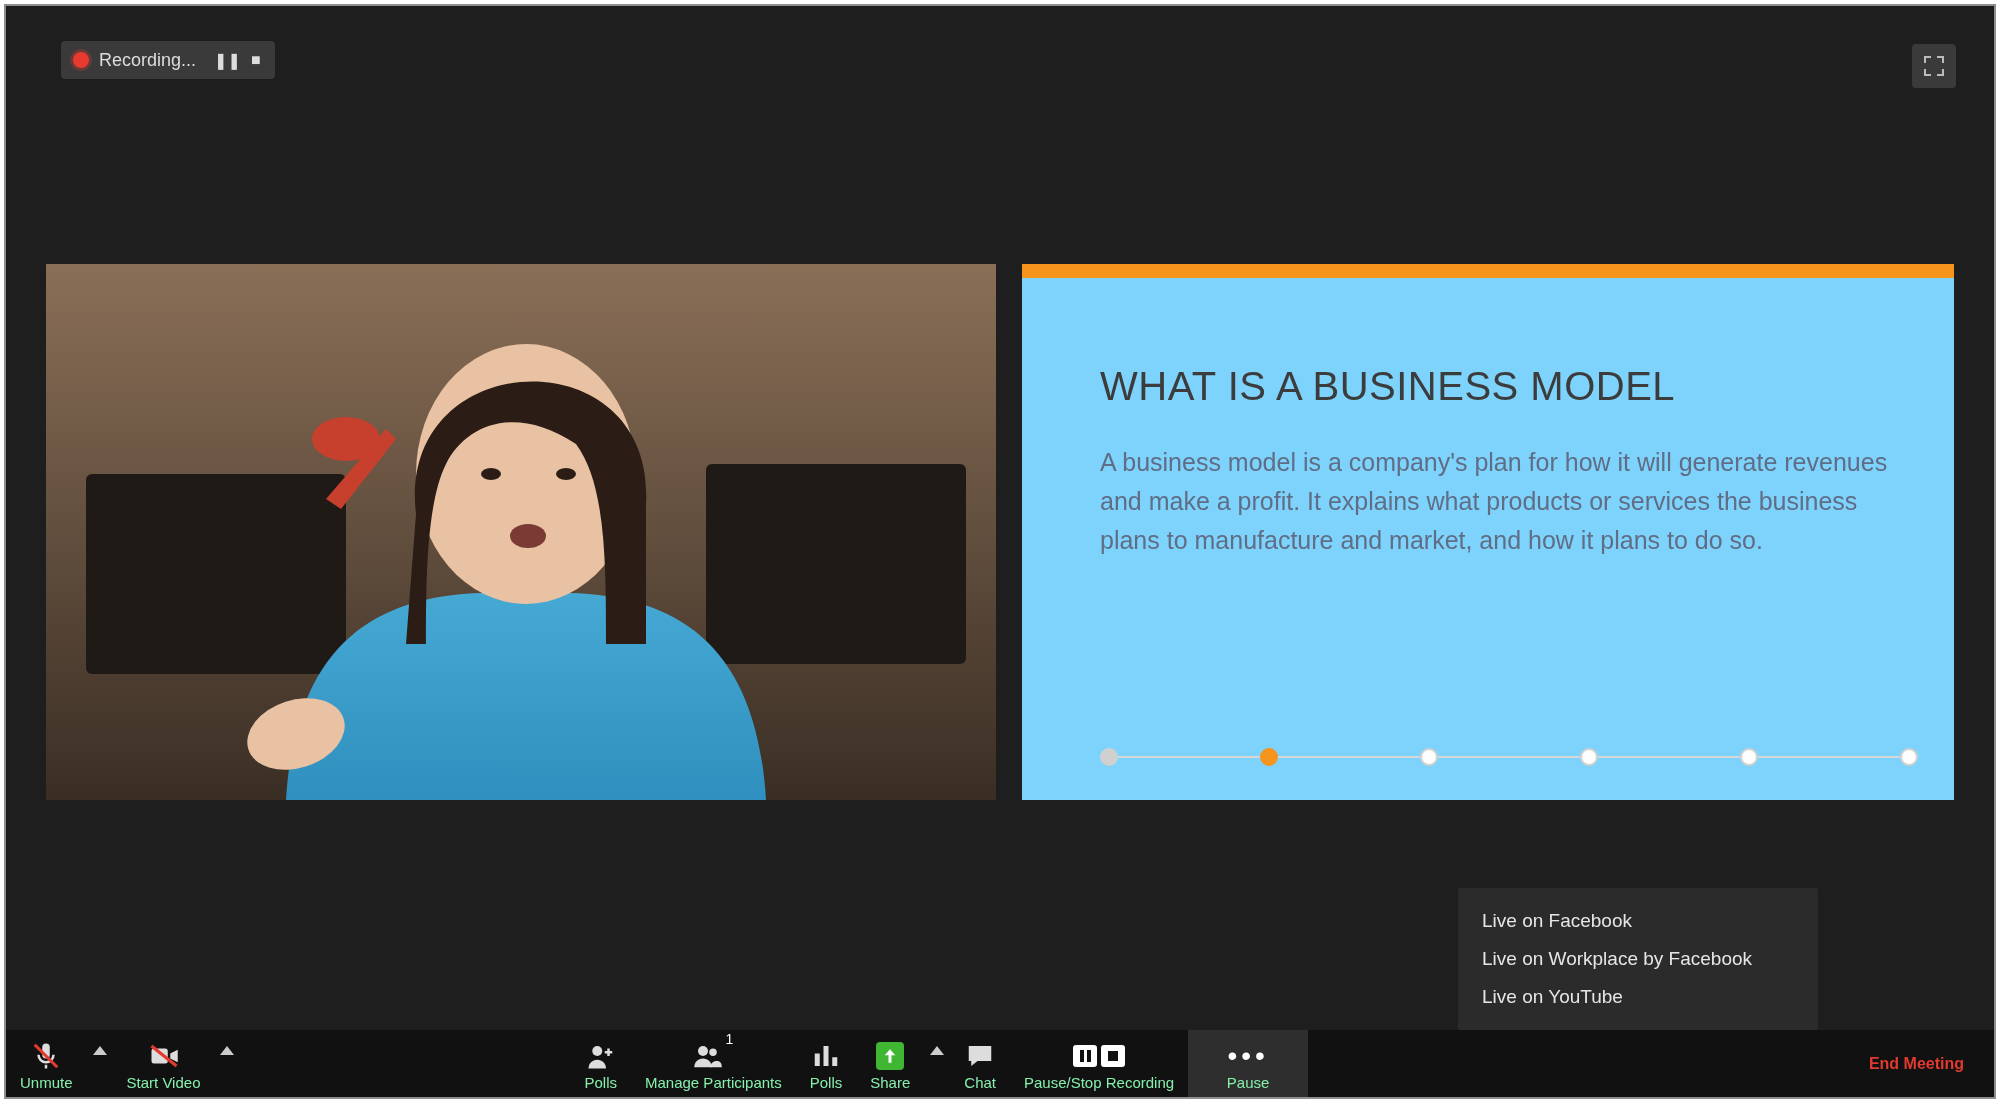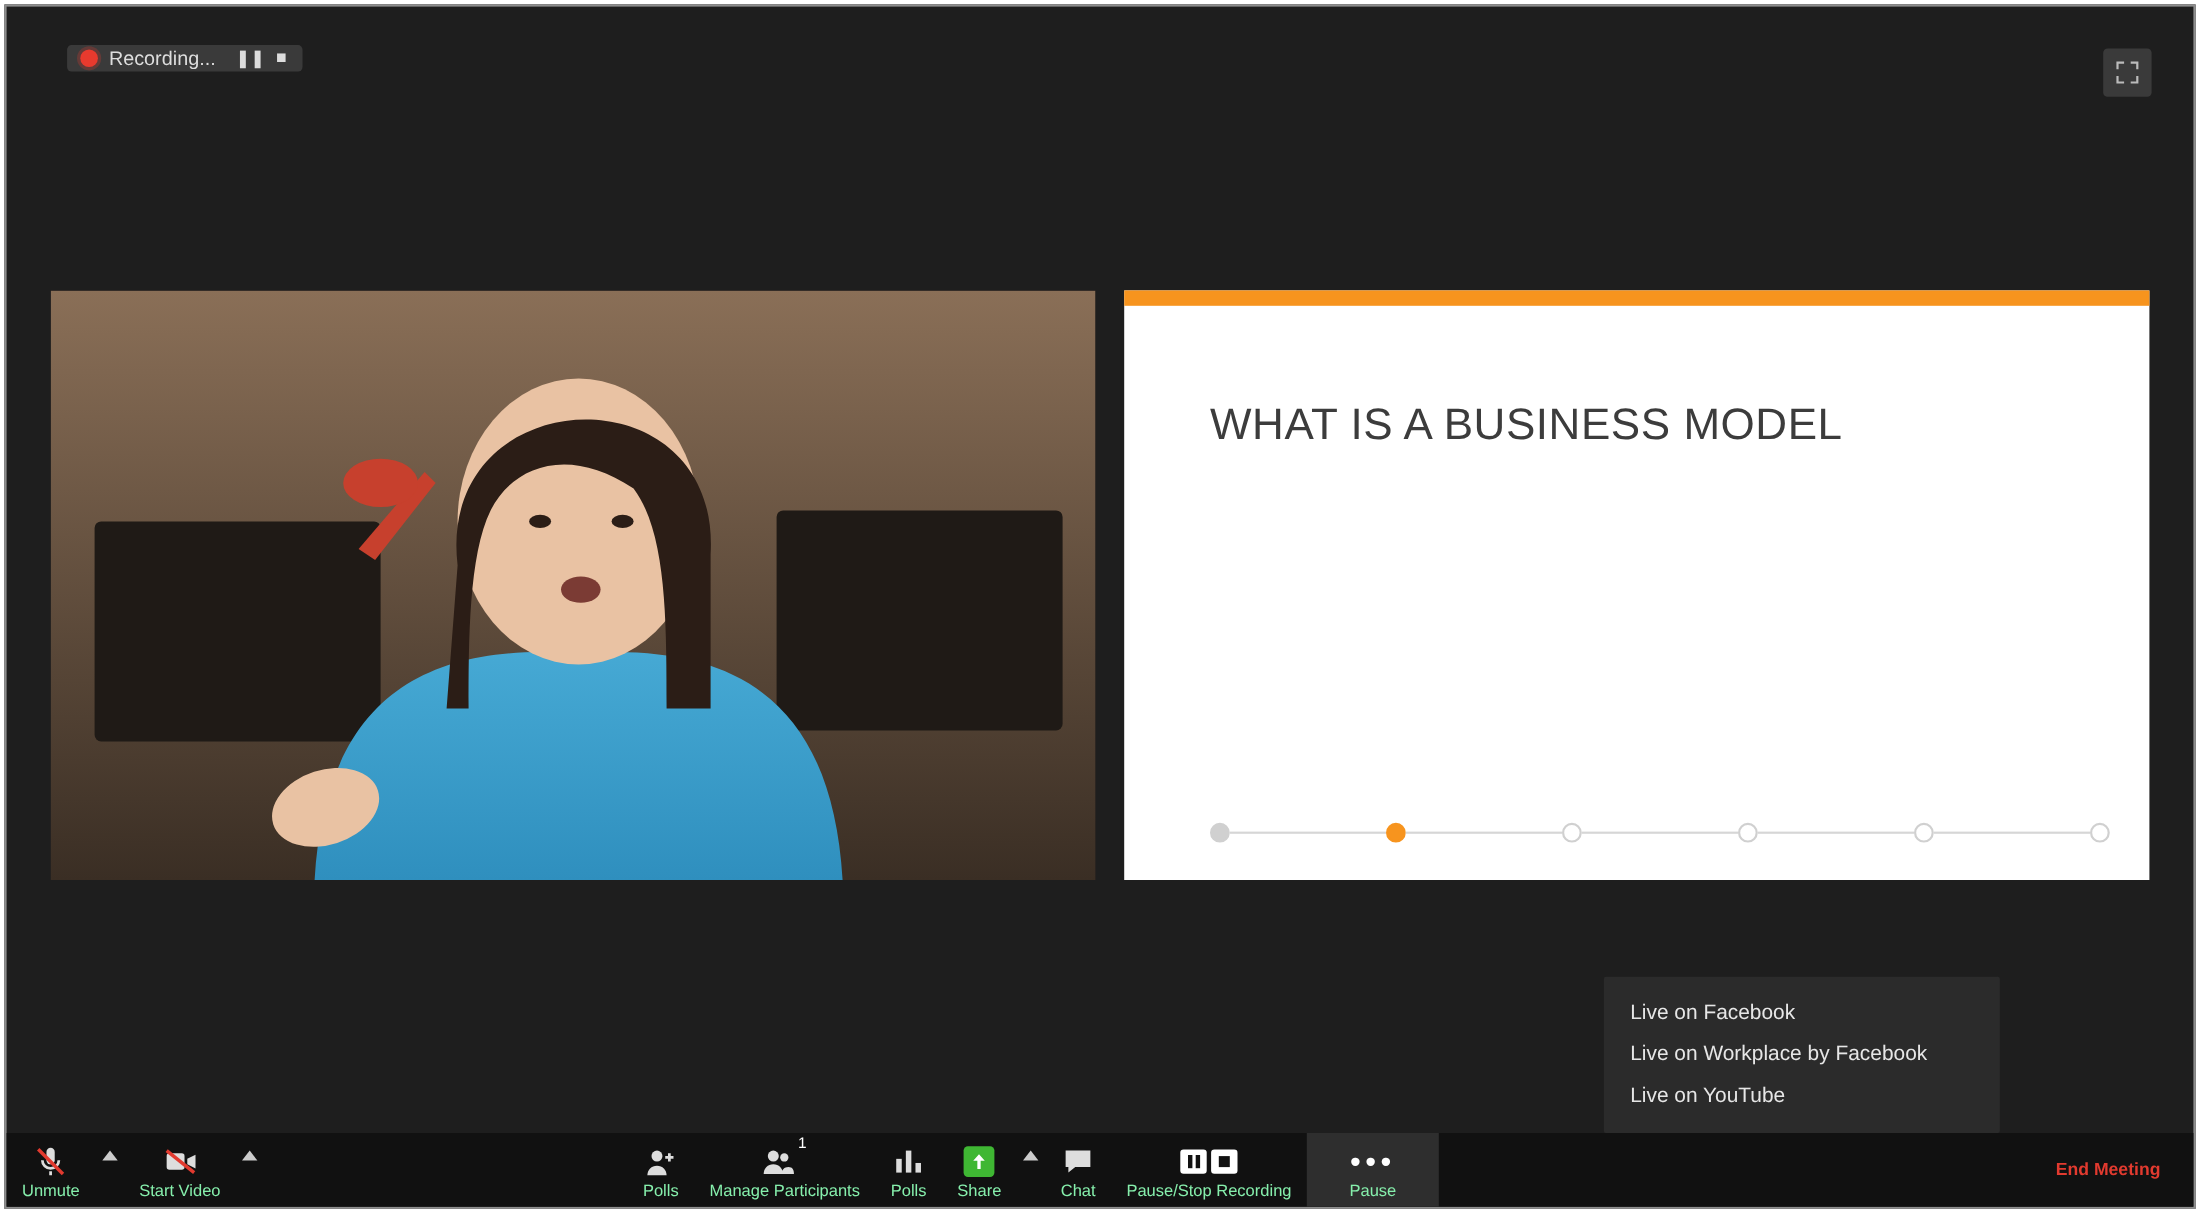--- a/index.html
+++ b/index.html
@@ -8,21 +8,21 @@
   background: #fff;
   font-family: -apple-system, BlinkMacSystemFont, "Segoe UI", Arial, sans-serif;
   overflow: hidden;
 }
 .frame {
   position: absolute; left: 4px; top: 4px; width: 1992px; height: 1095px;
   border: 2px solid #8e8e8e; background: #1e1e1e;
 }
 
 .recording-badge {
-  position: absolute; left: 55px; top: 35px; height: 24px;
+  position: absolute; left: 55px; top: 35px; height: 38px;
   background: #3a3a3a; display: flex; align-items: center;
   padding: 0 14px 0 12px; gap: 10px; border-radius: 4px;
   color: #ddd; font-size: 18px;
 }
 .rec-dot {
   width: 16px; height: 16px; border-radius: 50%; background: #e83a2e;
   box-shadow: 0 0 0 3px rgba(232,58,46,0.25);
 }
 .rec-pause, .rec-stop { color: #ddd; font-size: 16px; }
 
@@ -35,21 +35,21 @@
 
 .content-row {
   position: absolute; left: 40px; top: 258px; right: 40px; height: 536px;
   display: flex; gap: 26px;
 }
 .video-pane {
   width: 950px; height: 100%; background: #2a2421; overflow: hidden; position: relative;
 }
 .video-pane svg { width: 100%; height: 100%; display: block; }
 .slide-pane {
-  flex: 1; height: 100%; background: #ffffff; position: relative;
+  flex: 1; height: 100%; background: #7dd3fc; position: relative;
 }
 .slide-accent { position: absolute; left: 0; top: 0; right: 0; height: 14px; background: #f7941e; }
 .slide-inner { position: absolute; left: 78px; right: 60px; top: 100px; }
 .slide-title { font-size: 40px; font-weight: 500; color: #3c3c3c; letter-spacing: 0.5px; }
 .slide-body { margin-top: 34px; font-size: 25px; line-height: 1.55; color: #606d85; }
 .progress-dots {
   position: absolute; left: 78px; right: 36px; bottom: 34px; height: 18px;
   display: flex; align-items: center;
 }
 .dotline { flex: 1; height: 2px; background: #d6d6d6; }
@@ -146,20 +146,21 @@
         <ellipse cx="482" cy="272" rx="18" ry="12" fill="#7b3b34"></ellipse>
 
         <ellipse cx="250" cy="470" rx="50" ry="34" fill="#e9c2a3" transform="rotate(-18 250 470)"></ellipse>
       </svg>
     </div>
 
     <div class="slide-pane">
       <div class="slide-accent"></div>
       <div class="slide-inner">
         <div class="slide-title">WHAT IS A BUSINESS MODEL</div>
+        <div class="slide-body">A business model is a company's plan for how it will generate revenues and make a profit. It explains what products or services the business plans to manufacture and market, and how it plans to do so.</div>
       </div>
       <div class="progress-dots">
         <span class="pdot filled"></span>
         <span class="dotline"></span>
         <span class="pdot active"></span>
         <span class="dotline"></span>
         <span class="pdot"></span>
         <span class="dotline"></span>
         <span class="pdot"></span>
         <span class="dotline"></span>

